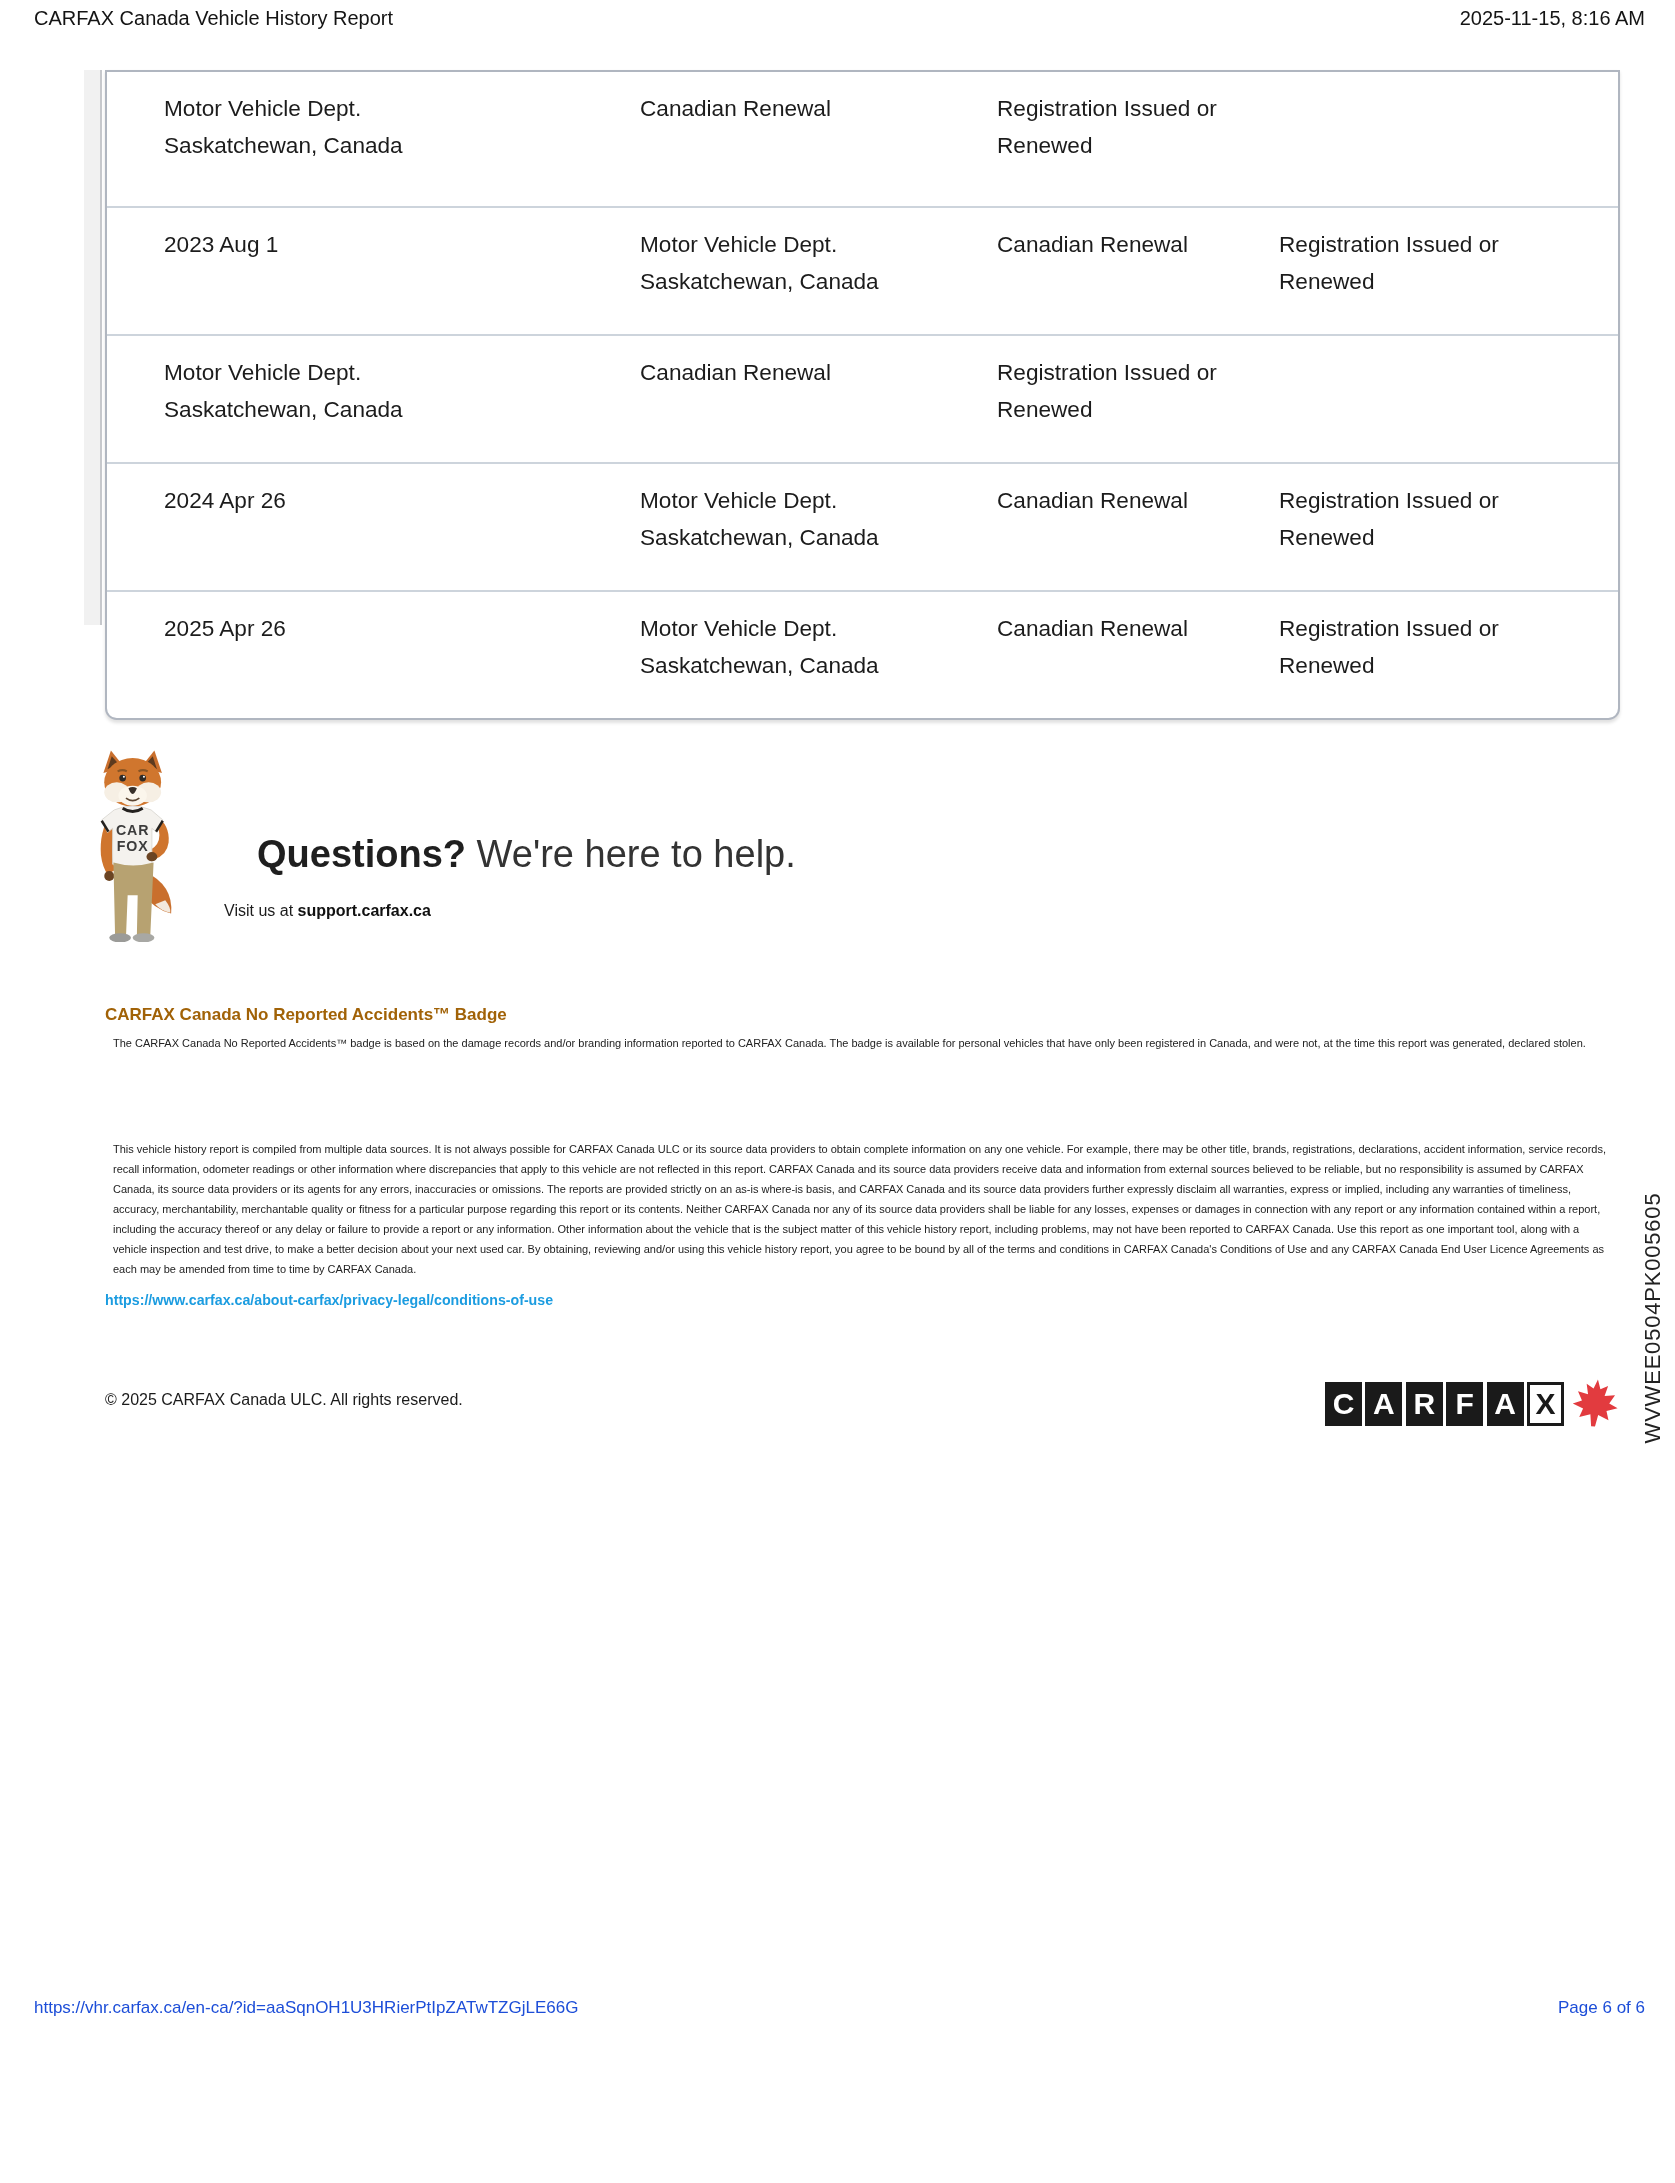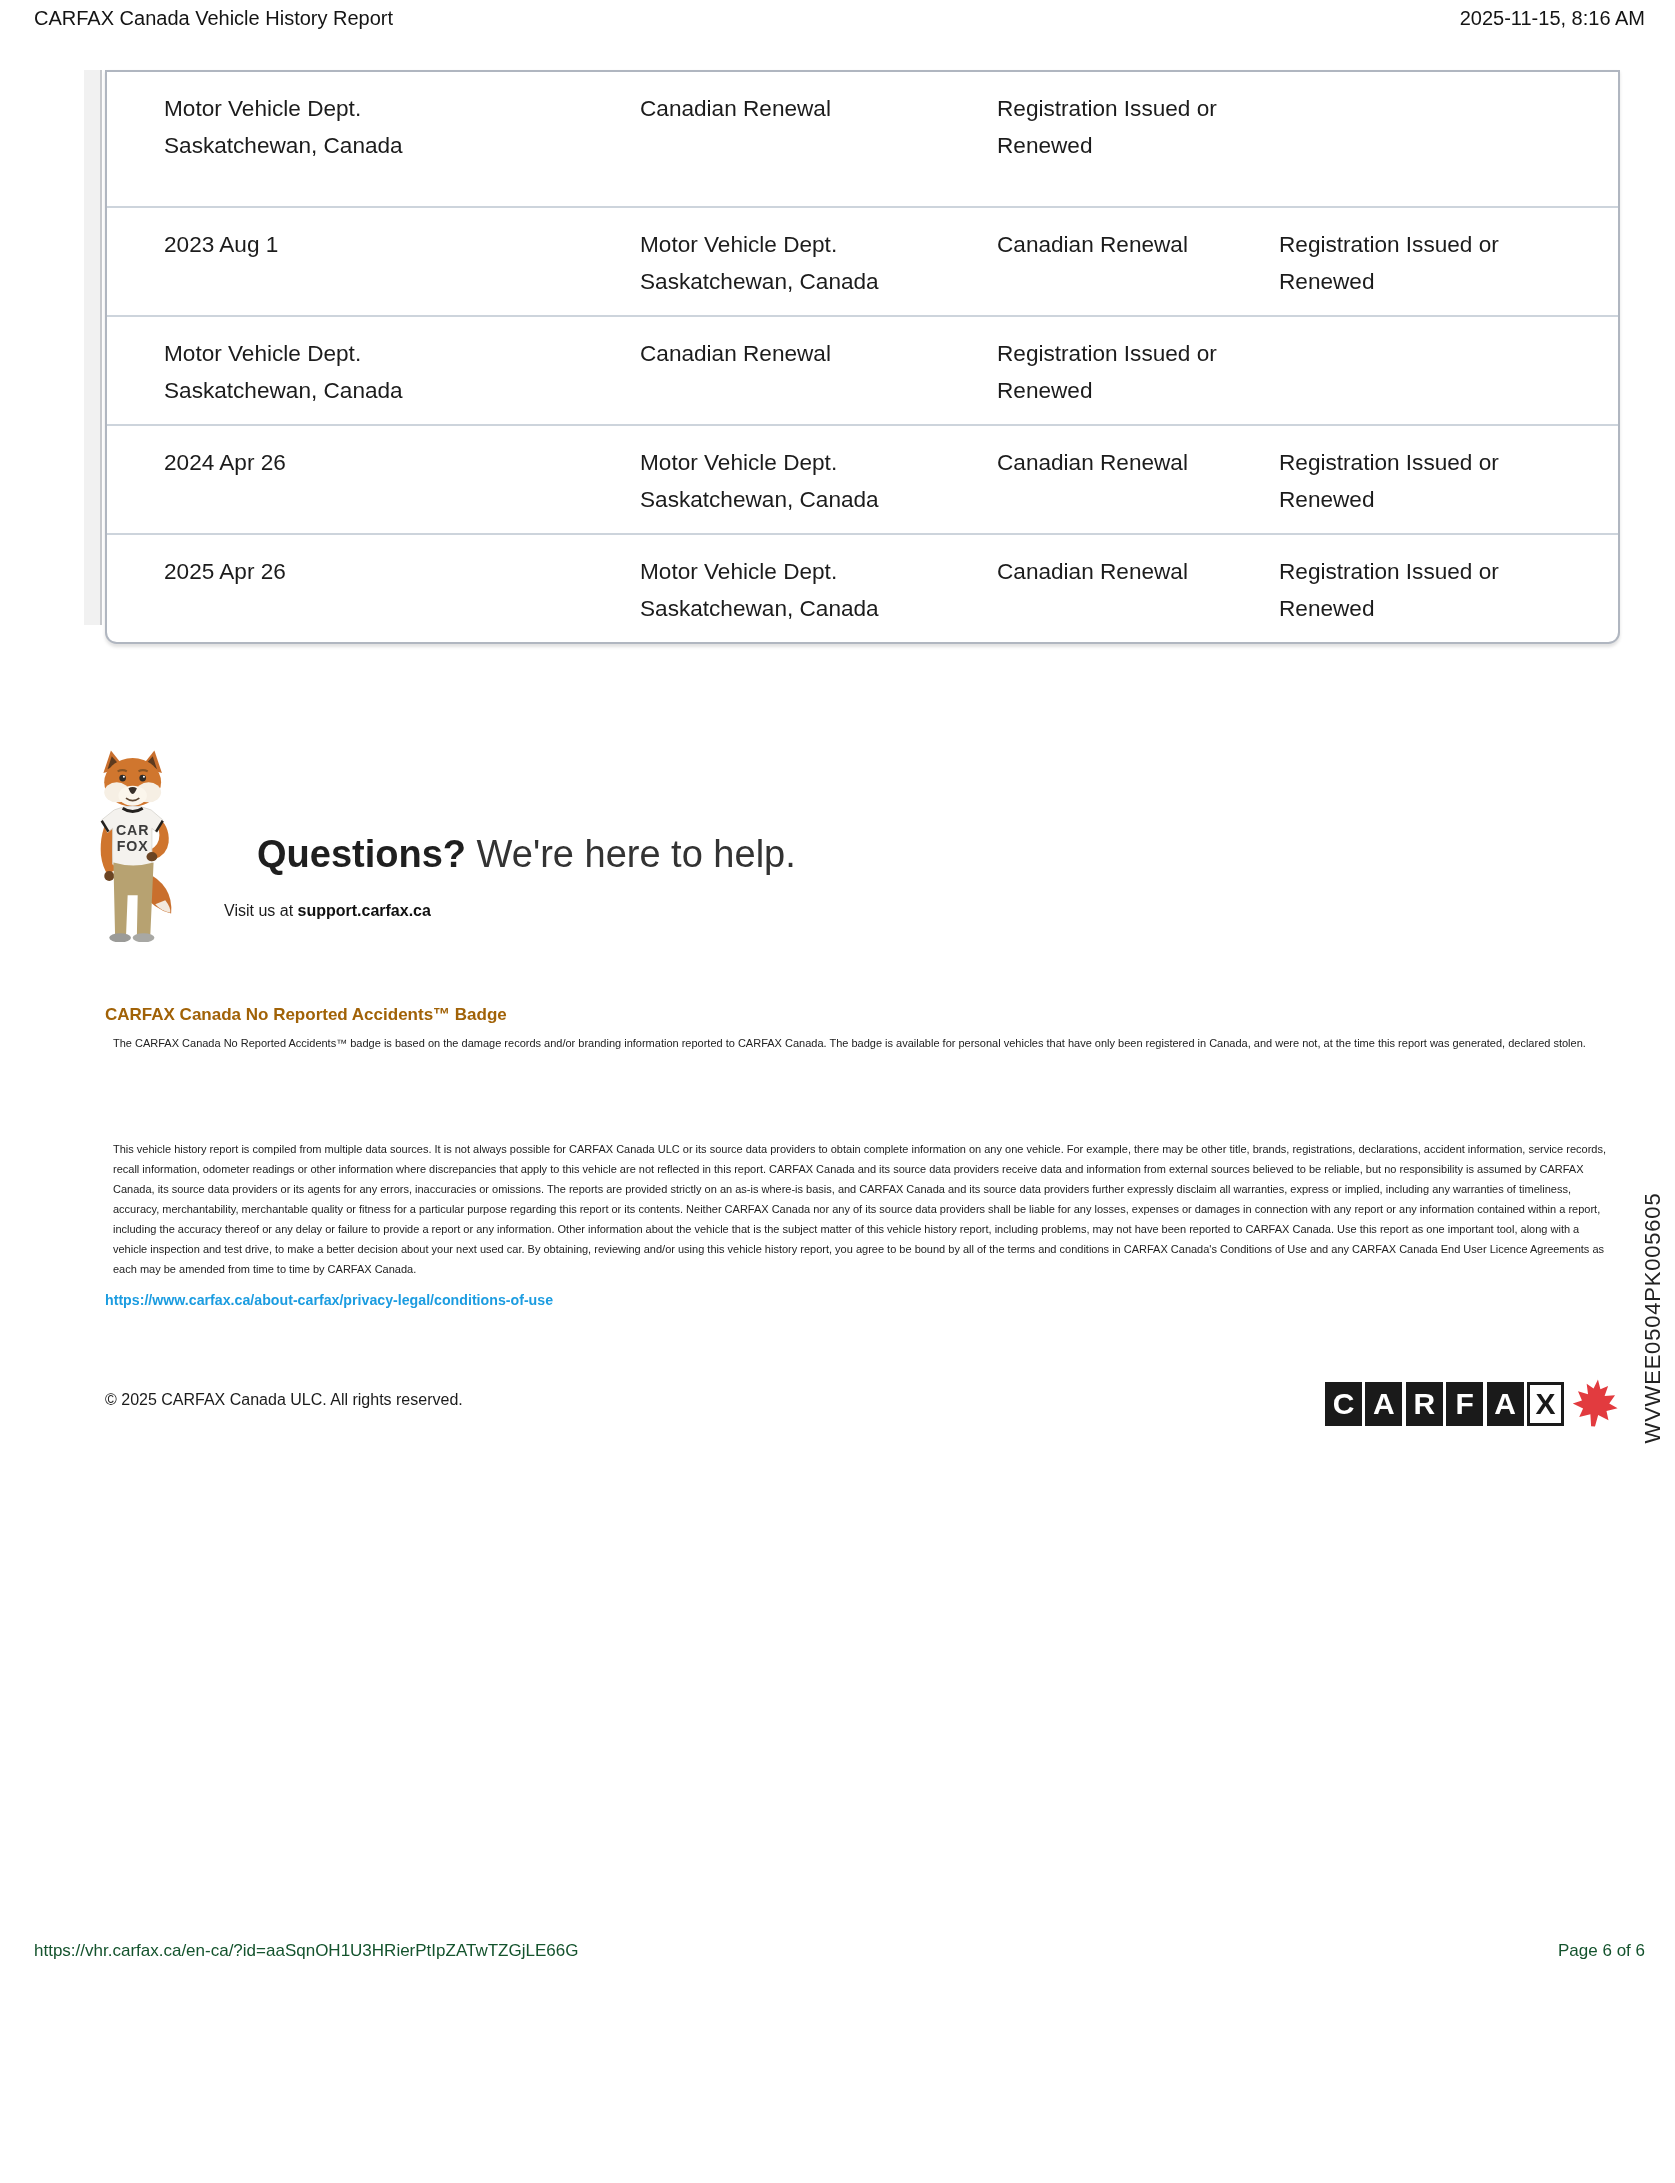--- a/index.html
+++ b/index.html
@@ -13,21 +13,21 @@
 
   
   .rail{position:absolute;left:84px;top:70px;width:16px;height:555px;
         background:#f1f1f1;border-right:2.5px solid #c6c8cc;}
 
   
   .card{position:absolute;left:105px;top:70px;width:1515px;box-sizing:border-box;
         background:#fff;border:2.5px solid #b0b6c0;border-radius:0 0 11.7px 11.7px;
         box-shadow:0 2.5px 3.4px rgba(0,0,0,0.12);}
   .row{display:grid;grid-template-columns:476px 357px 282px 1fr;
-       padding:17.6px 8.4px 0 57px;box-sizing:border-box;height:109px;
+       padding:17.6px 8.4px 0 57px;box-sizing:border-box;height:128px;
        font-size:22.6px;line-height:37px;color:#1c1c1c;}
   .row.first{height:134px;}
   .row + .row{border-top:2.5px solid #cdd4dc;}
   .cell div{white-space:nowrap;}
 
   
   .q-heading{position:absolute;left:215px;top:832px;font-size:38px;line-height:44px;color:#333;}
   .q-heading b{color:#1f1f1f;margin-left:42px;}
   .visit{position:absolute;left:224px;top:902px;font-size:16px;color:#1c1c1c;}
   .visit b{color:#111;}
@@ -48,21 +48,21 @@
   
   .copyright{position:absolute;left:105px;top:1391px;font-size:16px;color:#1b1b1b;}
   .logo{position:absolute;left:1325px;top:1382px;display:flex;align-items:flex-start;}
   .tile{width:37px;height:44px;background:#1a1a1a;color:#fff;margin-right:3.4px;
         display:flex;align-items:center;justify-content:center;
         font-size:30px;font-weight:bold;box-sizing:border-box;}
   .tile.xtile{background:#fff;color:#1a1a1a;border:3.4px solid #1a1a1a;}
   .leaf{margin-left:3.4px;margin-top:-5px;transform:rotate(6deg);}
 
   
-  .ftr{position:absolute;top:1941px;font-size:17px;color:#14532d;}
+  .ftr{position:absolute;top:1998px;font-size:17px;color:#1d4ed8;}
   .ftr-left{left:34px;}
   .ftr-right{right:31px;}
 </style>
 </head>
 <body>
 
 <div id="page">
 
   <div class="hdr hdr-left">CARFAX Canada Vehicle History Report</div>
   <div class="hdr hdr-right">2025-11-15, 8:16 AM</div>

